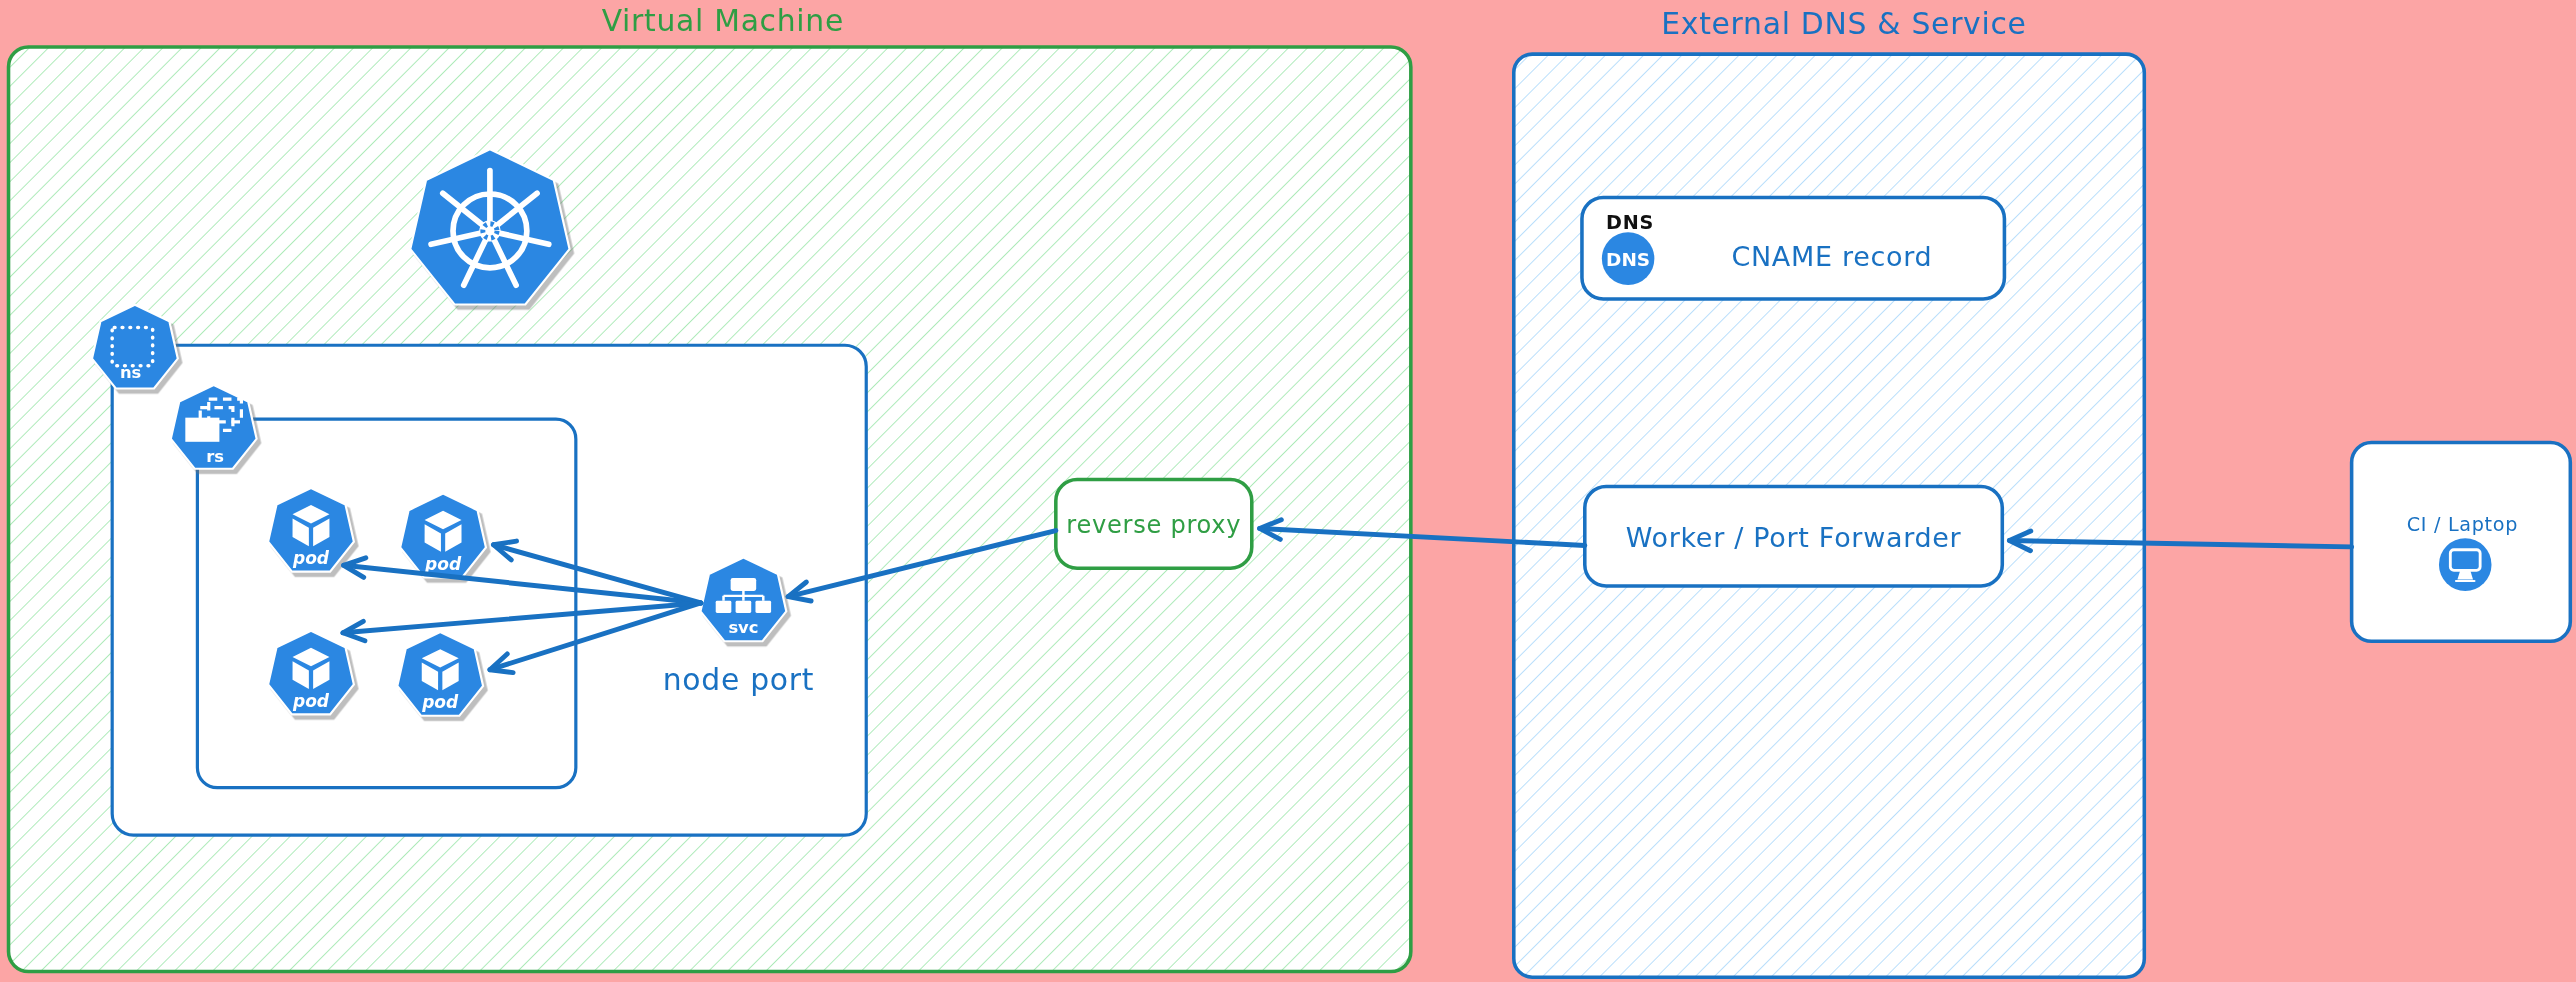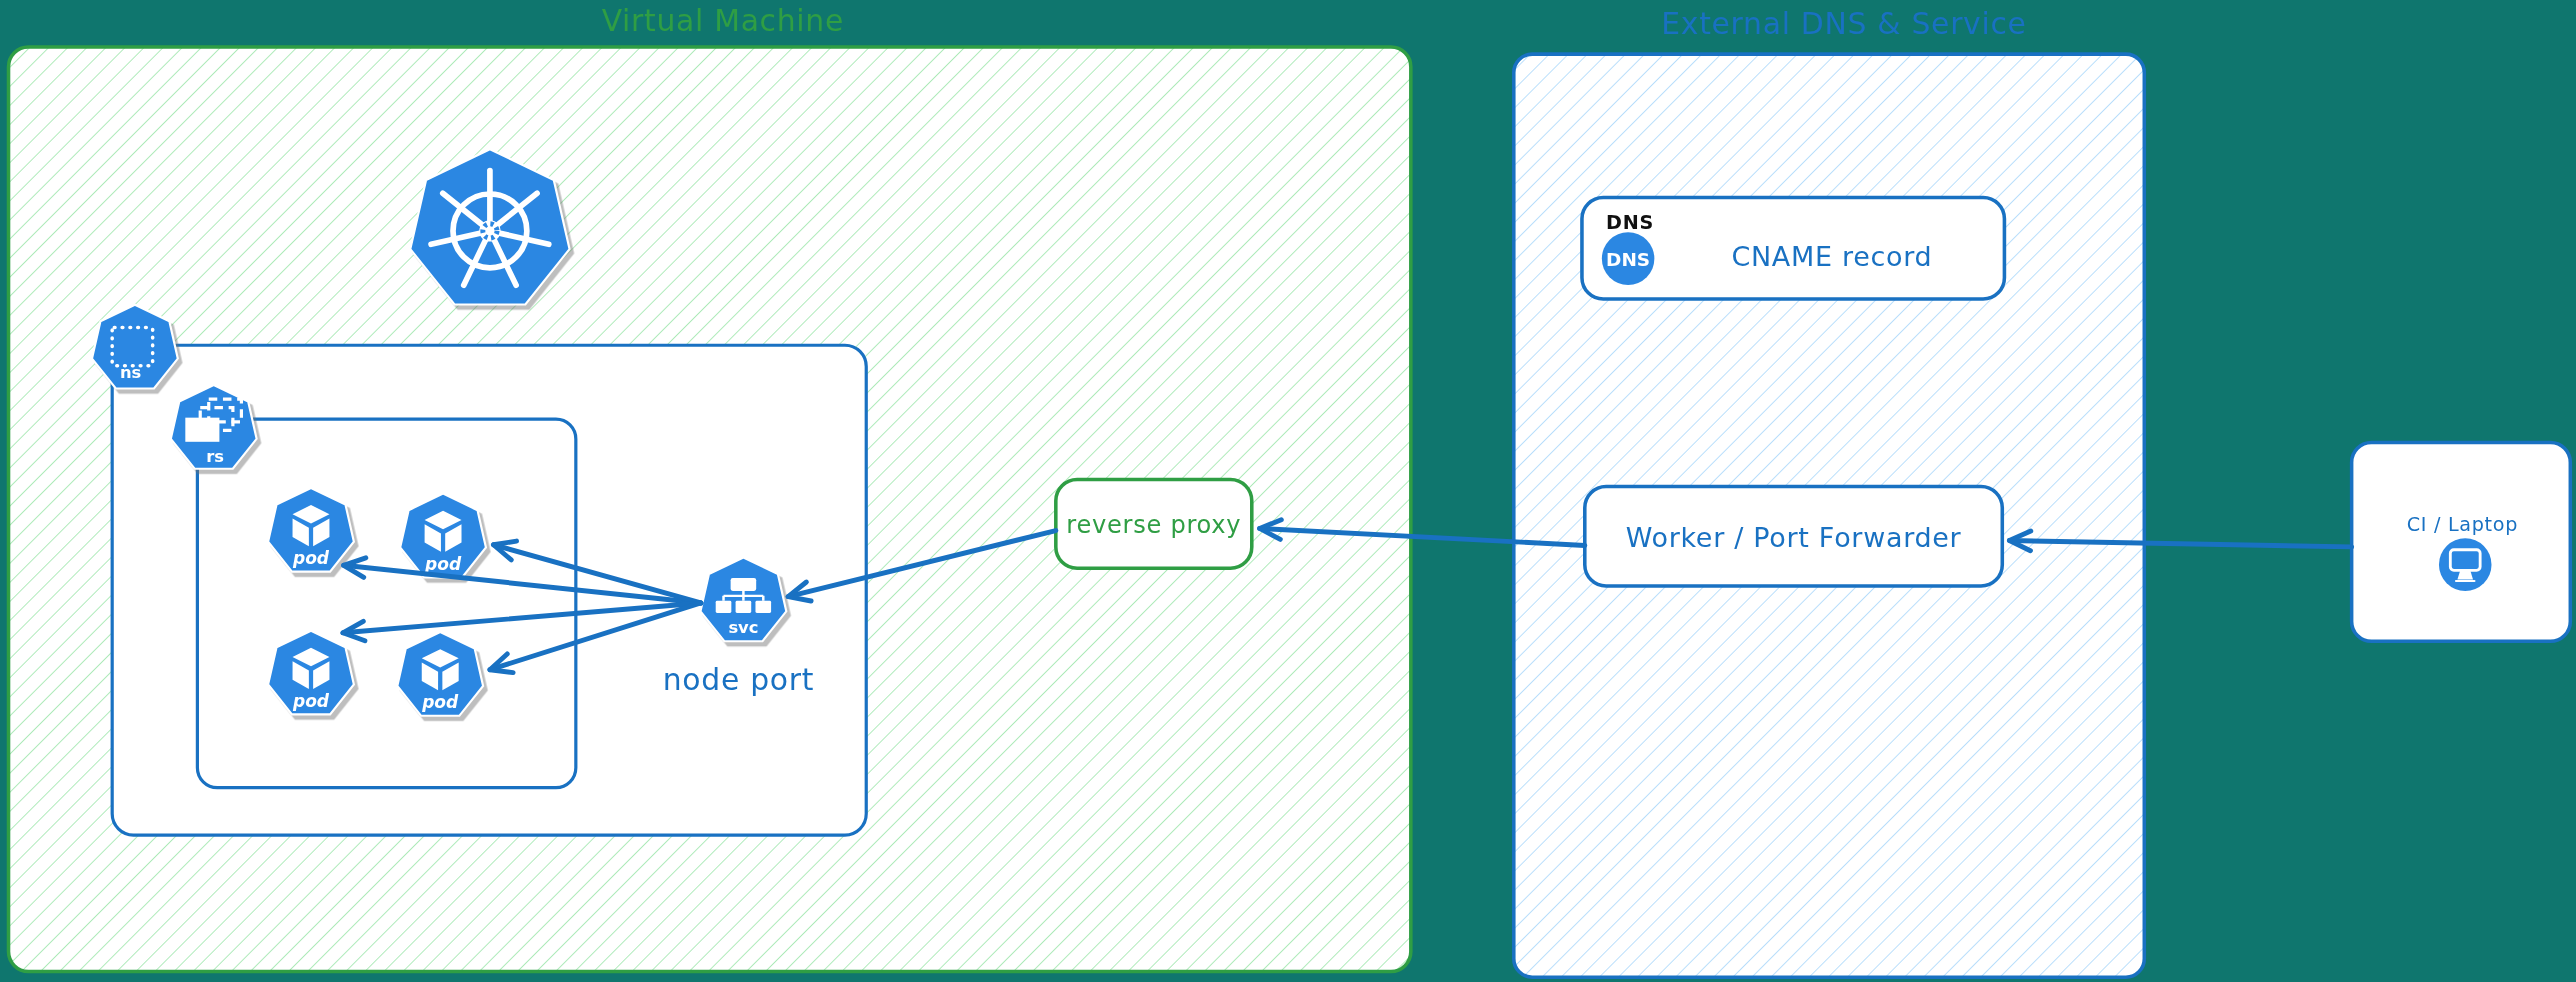--- a/index.html
+++ b/index.html
@@ -1,16 +1,16 @@
 <!DOCTYPE html>
 <html style="font-size:11.4px"><head>
 <meta charset="utf-8">
 <style>
   html,body { margin:0; padding:0; background:#ffffff; }
-  .stage { position:relative; width:2576px; height:983px; background:#0f766e; overflow:hidden; }
+  .stage { position:relative; width:2576px; height:983px; background:#fca5a5; overflow:hidden; }
   svg { display:block; }
   text { font-family:"DejaVu Sans", sans-serif; }
 
   .title-green { fill:#2f9e44; font-size:42px; letter-spacing:1px; }
   .title-blue  { fill:#1971c2; font-size:42px; letter-spacing:1px; }
 
   .box-green   { fill:url(#hatchGreen); stroke:#2f9e44; stroke-width:5; }
   .box-blue    { fill:url(#hatchBlue);  stroke:#1971c2; stroke-width:5; }
   .box-white-b { fill:#ffffff; stroke:#1971c2; stroke-width:4.5; }
   .card-blue   { fill:#ffffff; stroke:#1971c2; stroke-width:5; }

